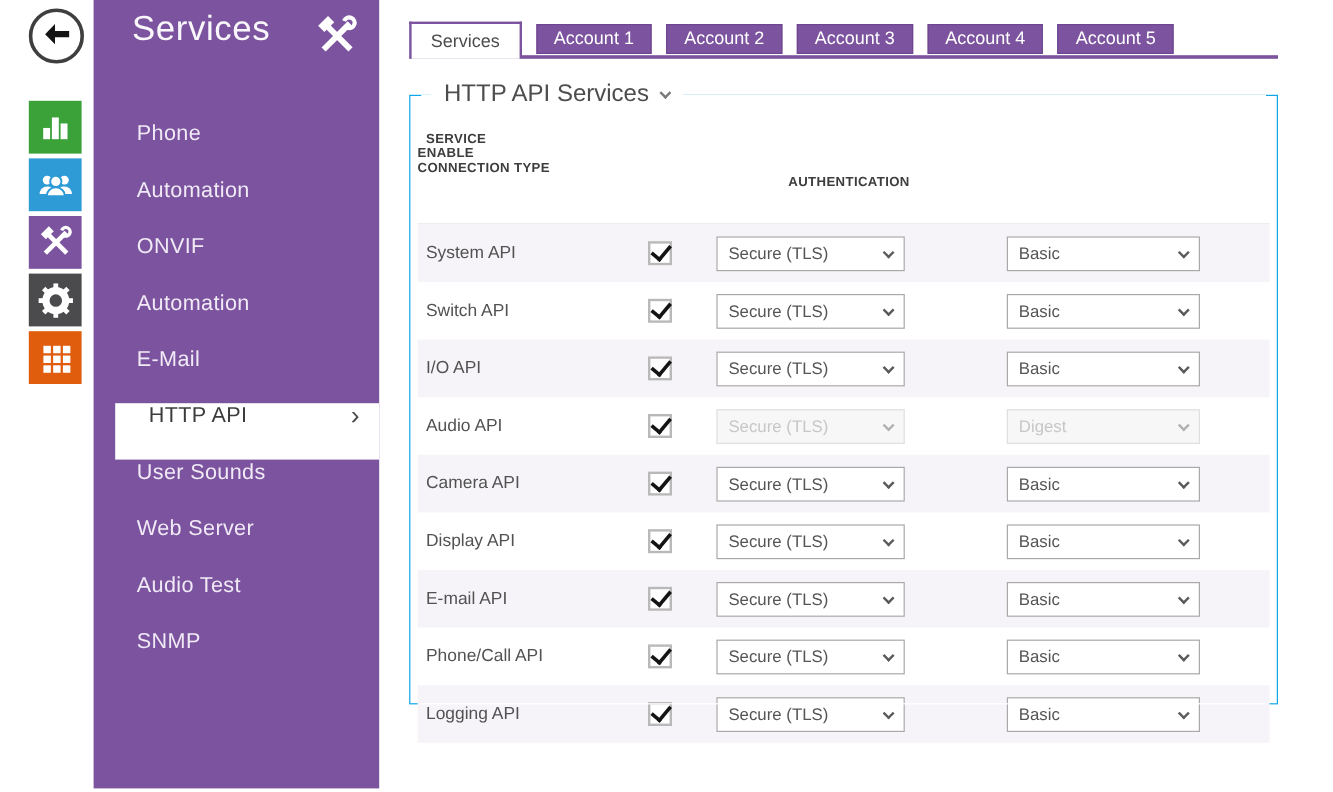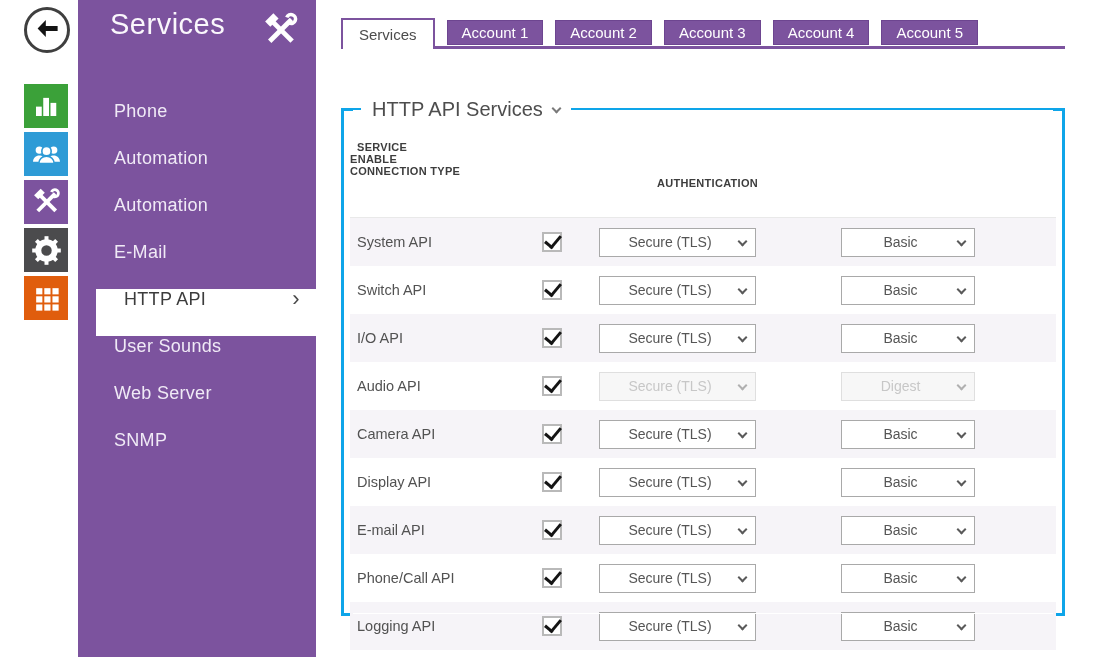--- a/index.html
+++ b/index.html
@@ -51,21 +51,21 @@
   .tab.active {
     height:31px; background:#fff; border:2px solid #7c539e; border-bottom:none;
     color:#4c4c4c; font-size:15px; padding:0 16px; position:relative; z-index:2;
   }
   .tab.account {
     height:25px; margin-top:2px; margin-left:12px; background:#7c539e;
     border:1px solid #6d4590; color:#fff; font-size:15px; padding:0 14px;
   }
 
   
-  .panel { position:absolute; left:0; top:108px; width:724px; height:508px; border:3px solid #0ea5e9; background:#fff; }
+  .panel { position:absolute; left:0; top:79px; width:724px; height:508px; border:1px solid #0ea5e9; background:#fff; }
   .panel::before { content:""; position:absolute; left:9px; right:9px; top:-1px; height:1px; background:#fff; }
   .panel::after  { content:""; position:absolute; left:9px; right:9px; bottom:-1px; height:1px; background:#fff; }
   .panel-legend {
     position:absolute; top:-13px; left:17px; background:#fff; padding:0 11px;
     font-size:20px; font-weight:300; color:#4d4d4d; display:flex; align-items:center; gap:10px;
     z-index:3; cursor:pointer;
   }
   .chev { width:7px; height:7px; border-right:2px solid #7a7a7a; border-bottom:2px solid #7a7a7a; transform:rotate(45deg); }
   .chev-legend { margin-top:-3px; }
 
@@ -94,24 +94,24 @@
     border-right:3px solid #141414; border-bottom:3px solid #141414; transform:rotate(40deg);
   }
 
   
   .sel-wrap { position:relative; display:inline-flex; }
   .c-conn .sel-wrap { margin-left:19px; }
   .c-auth .sel-wrap { margin-left:11px; }
   select {
     appearance:none; -webkit-appearance:none; border-radius:0;
     height:29px; border:1px solid #a9a9a9; background:#fff; color:#555;
-    font-family:"Liberation Sans",sans-serif; font-size:14px; padding:0 24px 0 9px; cursor:pointer;text-align:center;
+    font-family:"Liberation Sans",sans-serif; font-size:14px; padding:0 24px 0 9px; cursor:pointer;
   }
   .sel-conn select { width:157px; }
-  .sel-auth select { width:134px; }
+  .sel-auth select { width:161px; }
   select:disabled { background:#f4f4f4; color:#b0b0b0; border-color:#d2d2d2; cursor:default; }
   .chev-sel { position:absolute; right:10px; top:10px; border-color:#5a5a5a; pointer-events:none; }
   .sel-wrap.dis .chev-sel { border-color:#b0b0b0; }
 </style>
 </head>
 <body>
 
 <div class="app">
 
   <div class="icon-rail">
@@ -196,37 +196,45 @@
     <nav class="side-nav" id="side-nav">
         <div class="side-item">
     <span class="side-label">Phone</span>
 
   </div>
         <div class="side-item">
     <span class="side-label">Automation</span>
 
   </div>
         <div class="side-item">
+    <span class="side-label">ONVIF</span>
+
+  </div>
+        <div class="side-item">
     <span class="side-label">Automation</span>
 
   </div>
         <div class="side-item">
     <span class="side-label">E-Mail</span>
 
   </div>
         <div class="side-item selected">
     <span class="side-label">HTTP API</span>
     <span class="side-chev">›</span>
   </div>
         <div class="side-item">
     <span class="side-label">User Sounds</span>
 
   </div>
         <div class="side-item">
     <span class="side-label">Web Server</span>
+
+  </div>
+        <div class="side-item">
+    <span class="side-label">Audio Test</span>
 
   </div>
         <div class="side-item">
     <span class="side-label">SNMP</span>
 
   </div>
       </nav>
   </aside>
 
   <main class="main">

